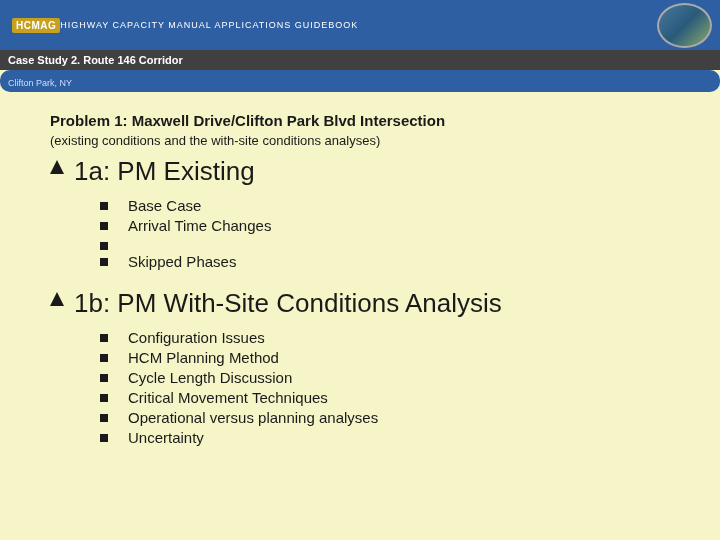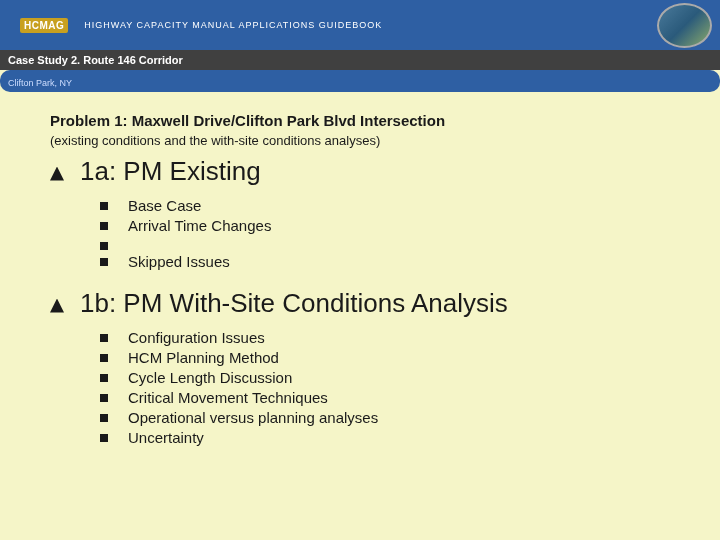--- a/index.html
+++ b/index.html
@@ -30,22 +30,22 @@
       background-color: #2e5fa3;
       display: flex;
       align-items: stretch;
       position: relative;
     }
 
     .hcmag-logo-section {
       background-color: #2e5fa3;
       display: flex;
       align-items: center;
-      padding: 0 20px;
-      gap: 16px;
+      padding: 0 12px;
+      gap: 0;
     }
 
     .hcmag-badge {
       background-color: #c8a020;
       color: white;
       font-size: 10px;
       font-weight: bold;
       padding: 2px 4px;
       border-radius: 2px;
       letter-spacing: 0.5px;
@@ -115,22 +115,21 @@
       color: #1a1a1a;
       margin-bottom: 8px;
     }
 
     
     .section-heading {
       font-size: 26px;
       color: #1a1a1a;
       margin-bottom: 10px;
       display: flex;
-      align-items: center;
-      gap: 16px;
+      gap: 10px;
     }
 
     .section-bullet {
       display: inline-block;
       width: 14px;
       height: 14px;
       background-color: #1a1a1a;
       clip-path: polygon(50% 0%, 100% 100%, 0% 100%);
       flex-shrink: 0;
       margin-top: 4px;
@@ -207,21 +206,21 @@
       </div>
       <div class="sub-item">
         <span class="sub-bullet"></span>
         <span class="sub-item-text">Arrival Time Changes</span>
       </div>
       <div class="sub-item">
         <span class="sub-bullet"></span>
       </div>
       <div class="sub-item">
         <span class="sub-bullet"></span>
-        <span class="sub-item-text">Skipped Issues</span>
+        <span class="sub-item-text">Skipped Phases</span>
       </div>
     </div>
 
     <div class="section-heading">
       <span class="section-bullet"></span>
       <span class="section-heading-text">1b: PM With-Site Conditions Analysis</span>
     </div>
 
     <div class="sub-list">
       <div class="sub-item">

